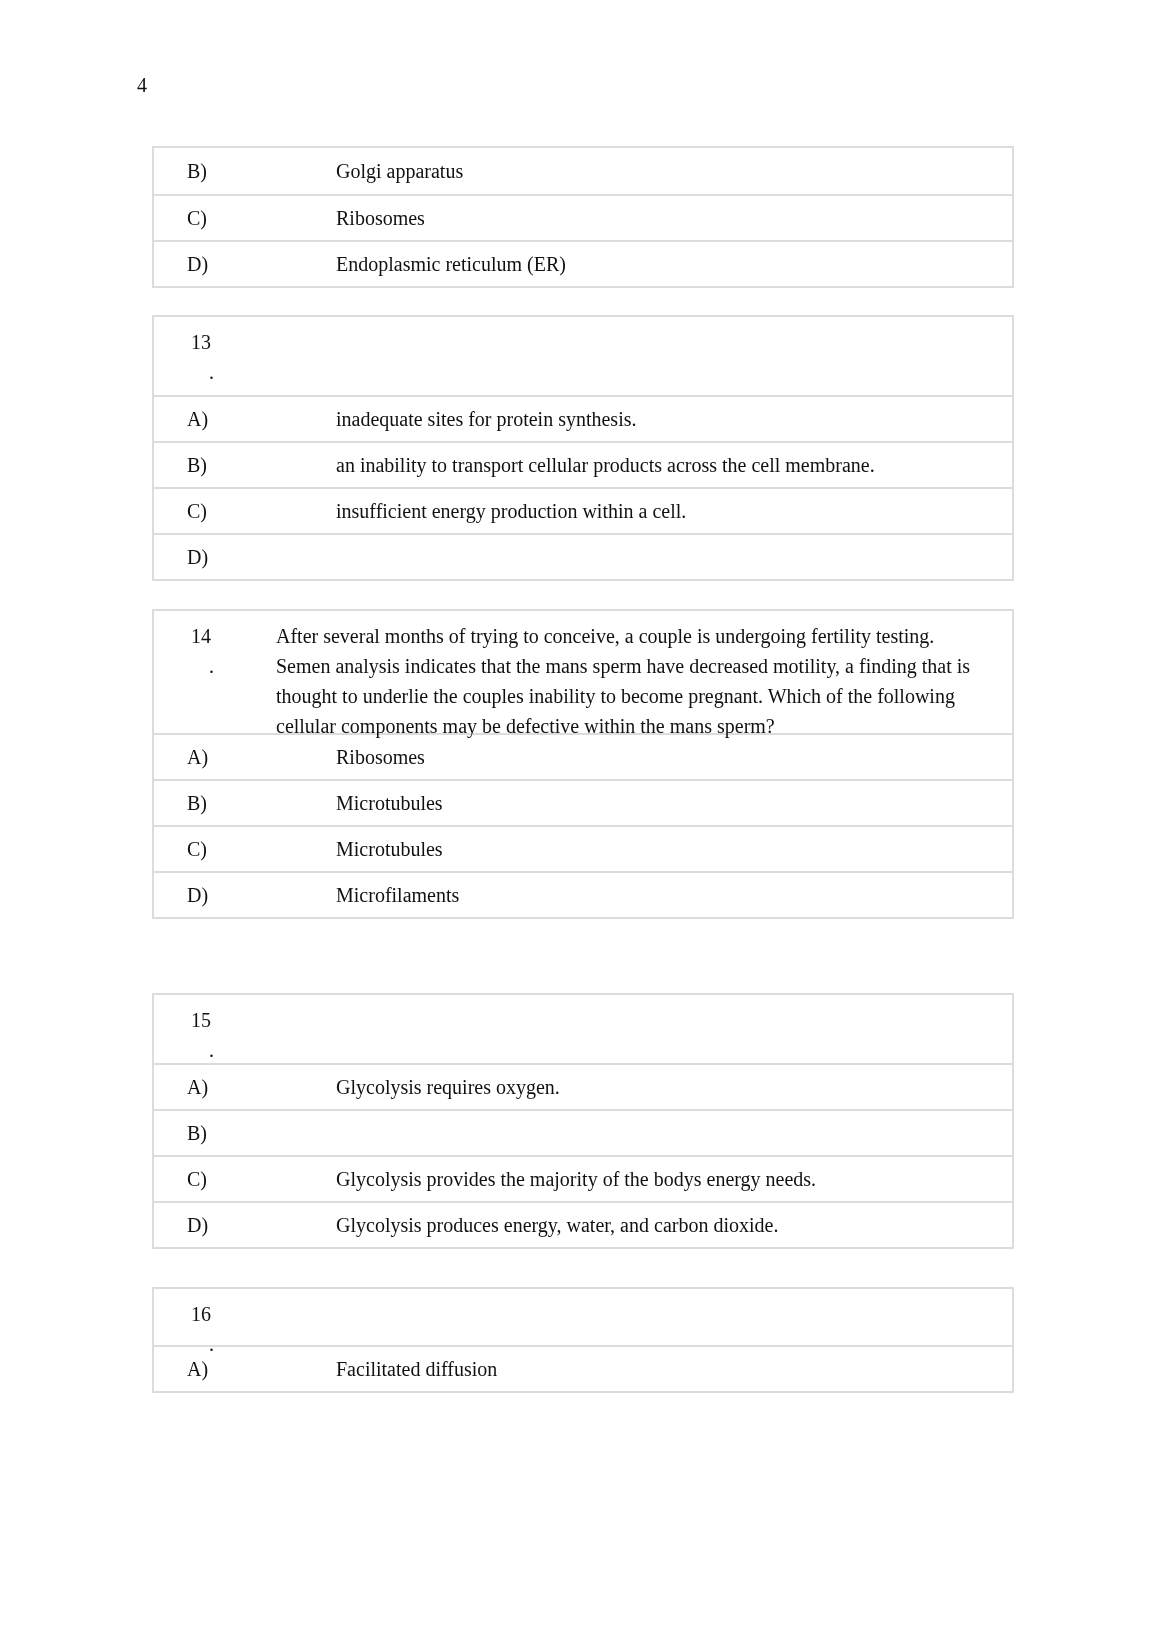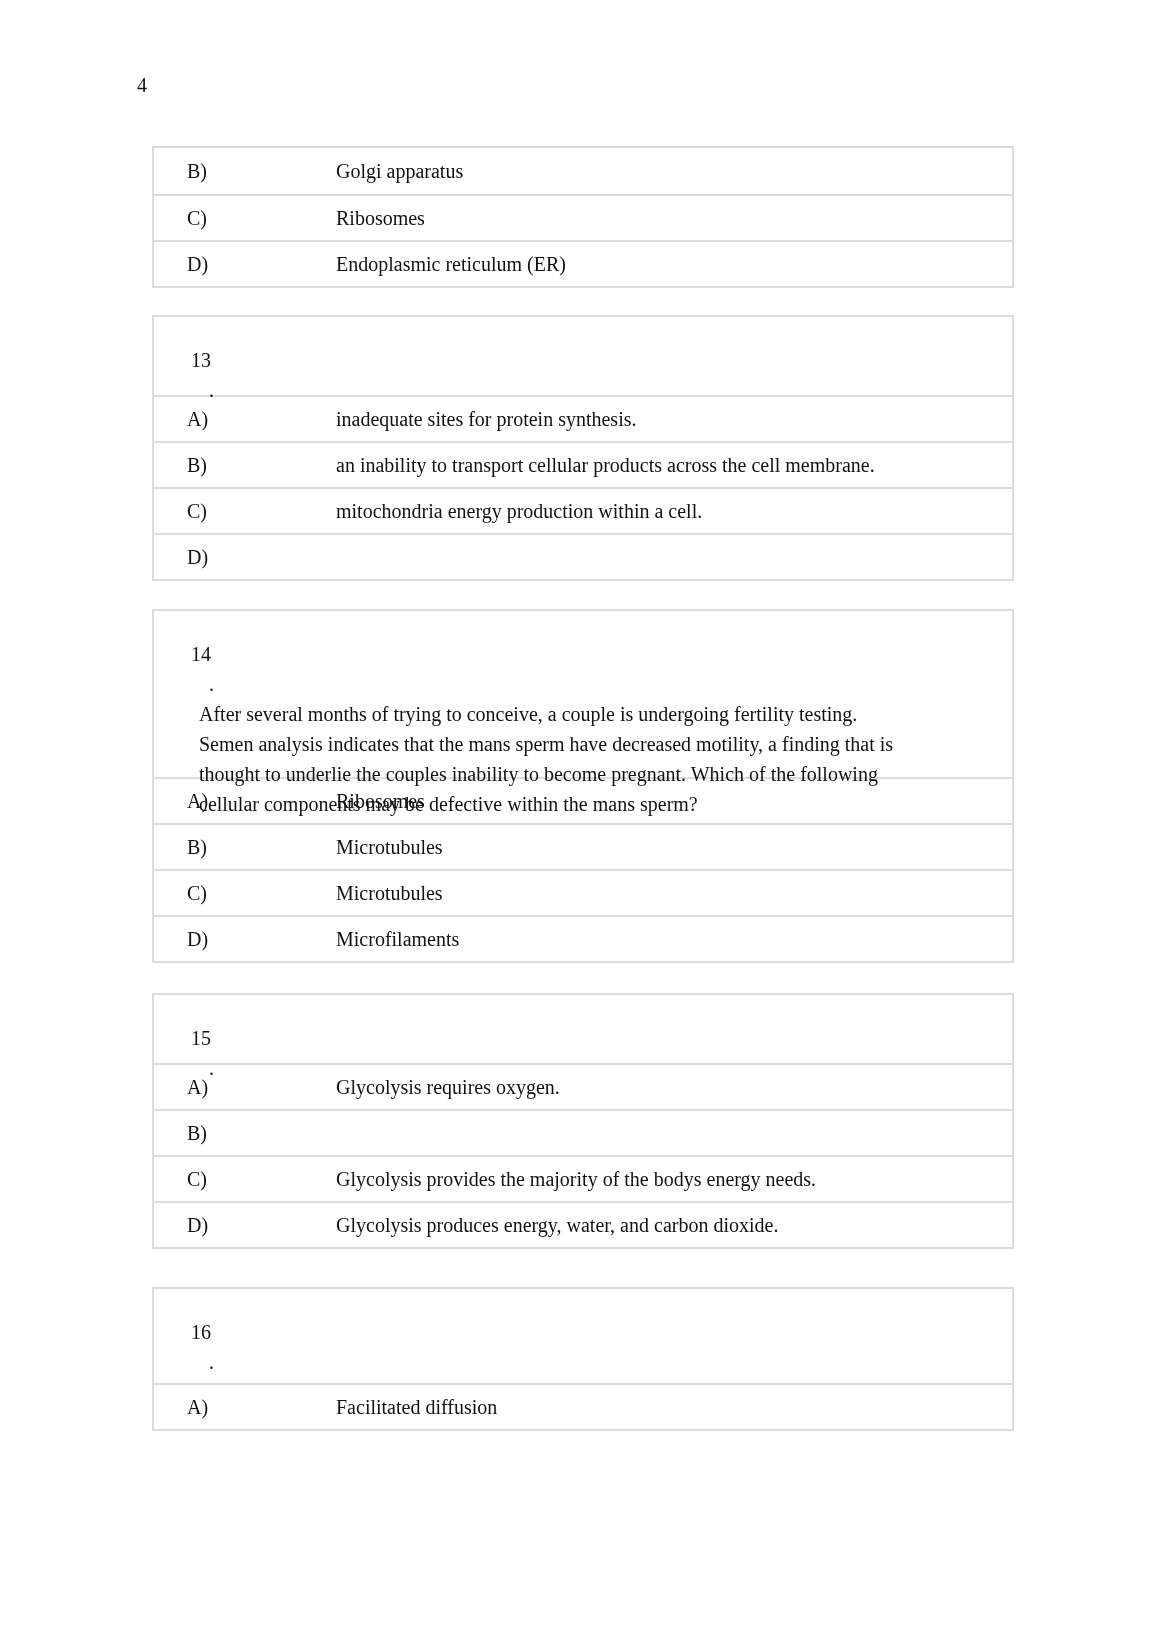--- a/index.html
+++ b/index.html
@@ -11,21 +11,21 @@
     .page-number { position: absolute; left: 137px; top: 74px; font-size: 20px; }
     .qtable {
       position: absolute; left: 152px; width: 862px;
       border: 2px solid #dcdcdc; box-sizing: border-box; background: #fff;
     }
     .row { display: flex; border-top: 2px solid #dcdcdc; box-sizing: border-box; }
     .row:first-child { border-top: none; }
     .opt-row { height: 46px; align-items: center; }
     .opt-letter { width: 34px; margin-left: 33px; }
     .opt-text { margin-left: 115px; }
-    .q-row { padding-top: 28px; padding-bottom: 6px; }
+    .q-row { padding-top: 10px; padding-bottom: 6px; }
     .q-num { width: 40px; margin-left: 37px; text-align: left; line-height: 30px; position: relative; }
     .q-num .dot { display: block; padding-left: 18px; }
     .q-text { margin-left: 45px; width: 700px; line-height: 30px; }
   </style>
 </head>
 <body>
 
 <div class="page-number">4</div>
 
 <div class="qtable" style="top:146px;">
@@ -50,29 +50,29 @@
   <div class="row opt-row">
     <span class="opt-letter">A)</span>
     <span class="opt-text">inadequate sites for protein synthesis.</span>
   </div>
   <div class="row opt-row">
     <span class="opt-letter">B)</span>
     <span class="opt-text">an inability to transport cellular products across the cell membrane.</span>
   </div>
   <div class="row opt-row">
     <span class="opt-letter">C)</span>
-    <span class="opt-text">mitochondria energy production within a cell.</span>
+    <span class="opt-text">insufficient energy production within a cell.</span>
   </div>
   <div class="row opt-row">
     <span class="opt-letter">D)</span>
   </div>
 </div>
 
 <div class="qtable" style="top:609px;">
-  <div class="row q-row" style="height:166px;flex-direction:column;">
+  <div class="row q-row" style="height:122px;">
     <span class="q-num"><span>14</span><span class="dot">.</span></span>
     <span class="q-text">After several months of trying to conceive, a couple is undergoing fertility testing. Semen analysis indicates that the mans sperm have decreased motility, a finding that is thought to underlie the couples inability to become pregnant. Which of the following cellular components may be defective within the mans sperm?</span>
   </div>
   <div class="row opt-row">
     <span class="opt-letter">A)</span>
     <span class="opt-text">Ribosomes</span>
   </div>
   <div class="row opt-row">
     <span class="opt-letter">B)</span>
     <span class="opt-text">Microtubules</span>
@@ -102,20 +102,20 @@
     <span class="opt-letter">C)</span>
     <span class="opt-text">Glycolysis provides the majority of the bodys energy needs.</span>
   </div>
   <div class="row opt-row">
     <span class="opt-letter">D)</span>
     <span class="opt-text">Glycolysis produces energy, water, and carbon dioxide.</span>
   </div>
 </div>
 
 <div class="qtable" style="top:1287px;">
-  <div class="row q-row" style="height:94px;gap:41px;">
+  <div class="row q-row" style="height:56px;gap:41px;">
     <span class="q-num"><span>16</span><span class="dot">.</span></span>
   </div>
   <div class="row opt-row">
     <span class="opt-letter">A)</span>
     <span class="opt-text">Facilitated diffusion</span>
   </div>
 </div>
 
 </body></html>

